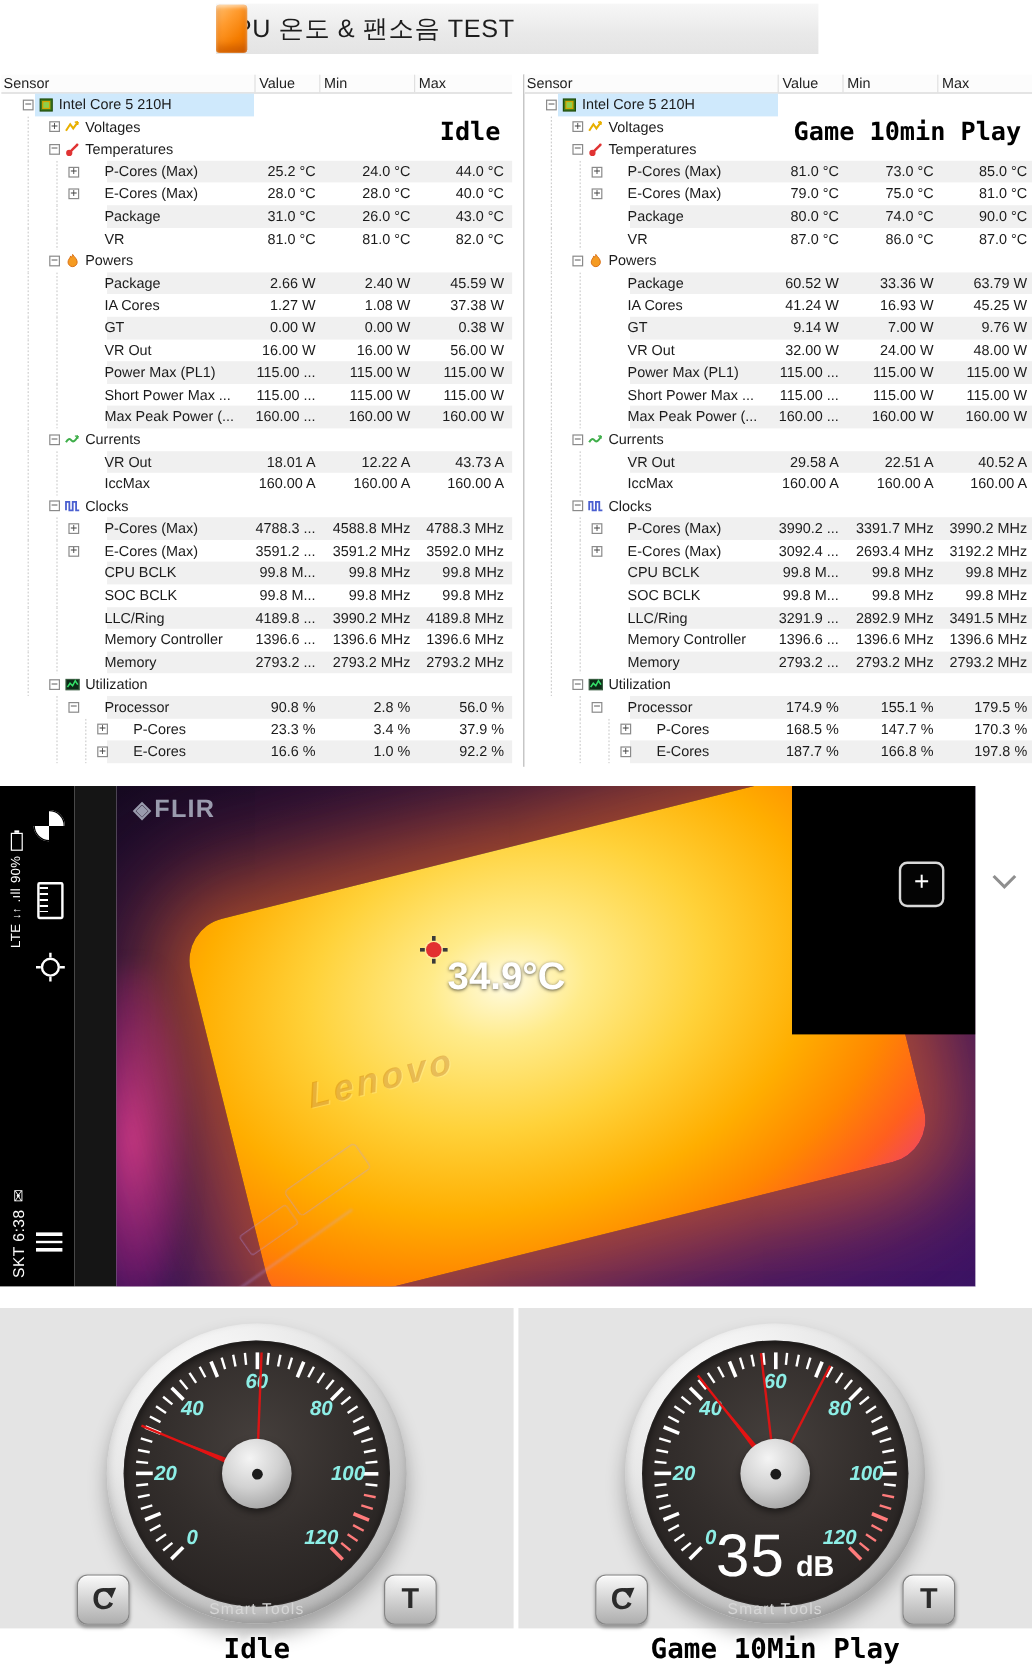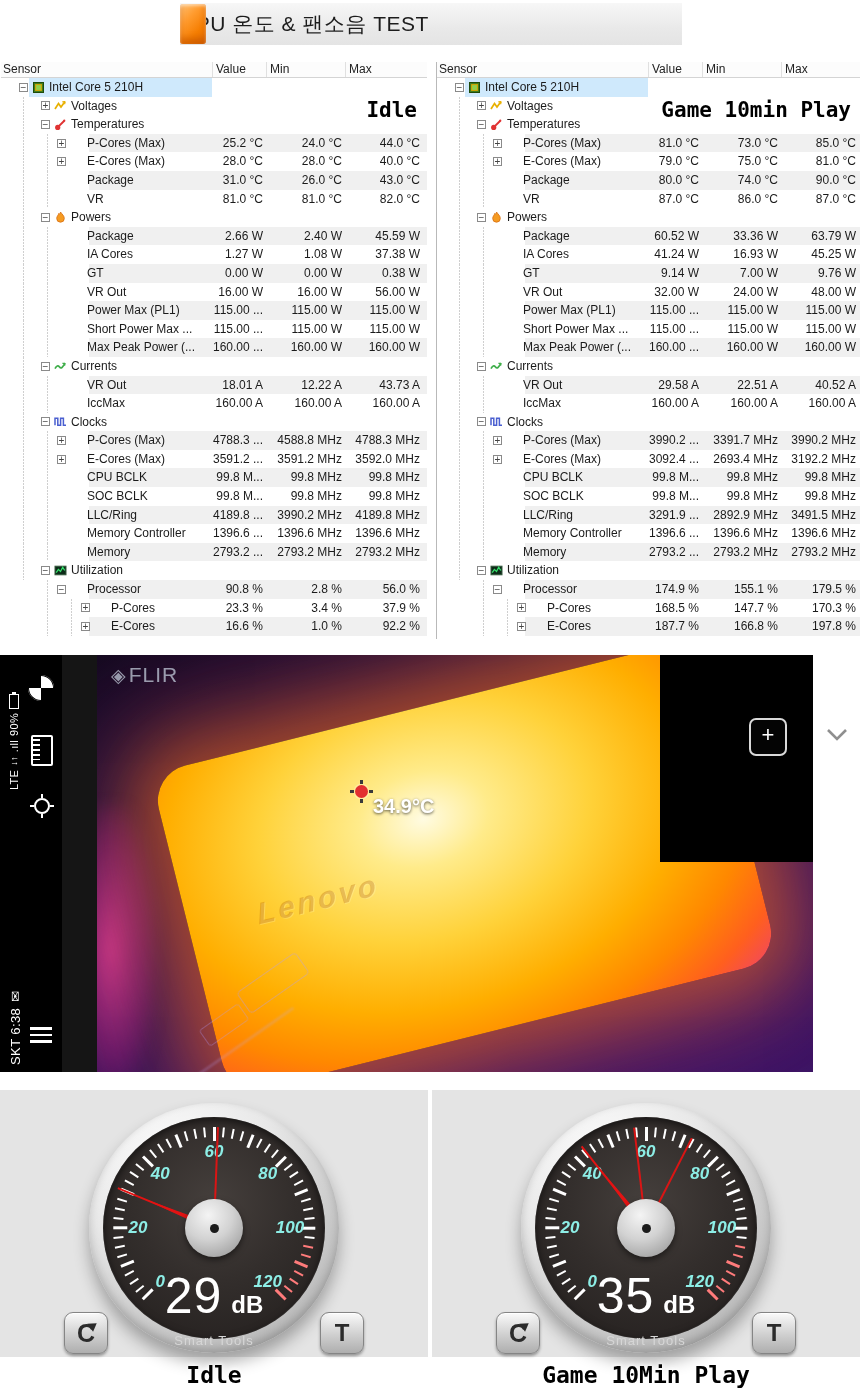--- a/index.html
+++ b/index.html
@@ -74,21 +74,21 @@
     font:italic 700 30px "Liberation Sans",sans-serif;color:rgba(178,92,0,.3);letter-spacing:3px;
     text-shadow:1px 1px 0 rgba(255,250,200,.25);}
   .fm-cold1{position:absolute;left:140px;top:315px;width:70px;height:24px;transform:rotate(-35deg);
     border:1px solid rgba(176,156,255,.38);border-radius:4px;filter:blur(.5px);}
   .fm-cold2{position:absolute;left:103px;top:360px;width:46px;height:18px;transform:rotate(-35deg);
     border:1px solid rgba(176,156,255,.32);border-radius:3px;filter:blur(.5px);}
   .fm-cable{position:absolute;left:60px;top:395px;width:150px;height:2px;transform:rotate(-35deg);
     background:rgba(190,170,255,.3);filter:blur(1px);}
   .fm-black{position:absolute;left:563px;top:0;width:153px;height:207px;background:#000;}
   .flir-logo{position:absolute;left:14px;top:8px;color:rgba(188,196,212,.78);
-    font-weight:400;font-size:21px;letter-spacing:1px;}
+    font-weight:700;font-size:21px;letter-spacing:1px;}
   .flir-logo .dia{font-size:19px;margin-right:2px;}
   .spotdot{position:absolute;width:13px;height:13px;border-radius:50%;background:#e23030;
     box-shadow:0 0 0 1.5px rgba(255,255,255,.25);}
   .spotdot i{position:absolute;background:#3a3a3a;}
   .spotdot i.n{left:5px;top:-5px;width:3px;height:4px;}
   .spotdot i.s{left:5px;bottom:-5px;width:3px;height:4px;}
   .spotdot i.w{left:-5px;top:5px;width:4px;height:3px;}
   .spotdot i.e{right:-5px;top:5px;width:4px;height:3px;}
   .spotlabel{position:absolute;color:#fff;font-weight:700;text-shadow:0 1px 3px rgba(0,0,0,.65);}
   .fm-plus{position:absolute;left:652px;top:63px;width:34px;height:34px;border:2px solid rgba(255,255,255,.85);
@@ -961,21 +961,21 @@
       <div class="fm-cold2"></div>
       <div class="fm-cable"></div>
       <div class="fm-black"></div>
       <div class="flir-logo"><span class="dia">◈</span><span>FLIR</span></div>
       <div class="spotdot" style="left:258px;top:130px;">
         <i class="n"></i>
           <i class="s"></i>
           <i class="w"></i>
           <i class="e"></i>
         </div>
-      <div class="spotlabel" style="left:276px;top:140px;font-size:20px;">34.9°C</div>
+      <div class="spotlabel" style="left:276px;top:140px;font-size:32px;">34.9°C</div>
       <div class="fm-plus">+</div>
     </div>
 
     <div class="fl-white"></div>
     <svg class="fl-chev" viewBox="0 0 22 16">
       <polyline points="2,3 11,12 20,3" fill="none" stroke="#8f8f8f" stroke-width="2.6"></polyline>
     </svg>
 
   </section>
 
@@ -1042,21 +1042,20 @@
           <span class="glabel" style="color: rgb(141, 238, 230); left: 111px; top: 35px;">60</span>
           <span class="glabel" style="color: rgb(141, 238, 230); left: 164.74px; top: 57.2599px;">80</span>
           <span class="glabel" style="color: rgb(141, 238, 230); left: 187px; top: 111px;">100</span>
           <span class="glabel" style="color: rgb(141, 238, 230); left: 164.74px; top: 164.74px;">120</span>
           <span class="marker" style="background: rgb(227, 19, 19); transform: rotate(2.25deg) translateY(-63px);"></span>
           <span class="needle-thin" style="background: rgb(227, 19, 19); transform: rotate(-67.5deg) translateY(-52px);"></span>
           <span class="needle" style="background: rgb(227, 19, 19); transform: rotate(-67.5deg) translateY(-40px);"></span>
           <span class="hub">
             <span class="hubdot"></span>
           </span>
-          <div class="greading"><span class="gval">29</span><span class="gunit">dB</span></div>
           <div class="gbrand">Smart Tools</div>
         </div>
       </div>
     <div class="gcard g1" id="gauge-1">
       <button class="gbtn refresh">
           <span class="refglyph">C</span>
         </button>
       <button class="gbtn tbtn">T</button>
     <div class="bezel"></div>
         <div class="face">

